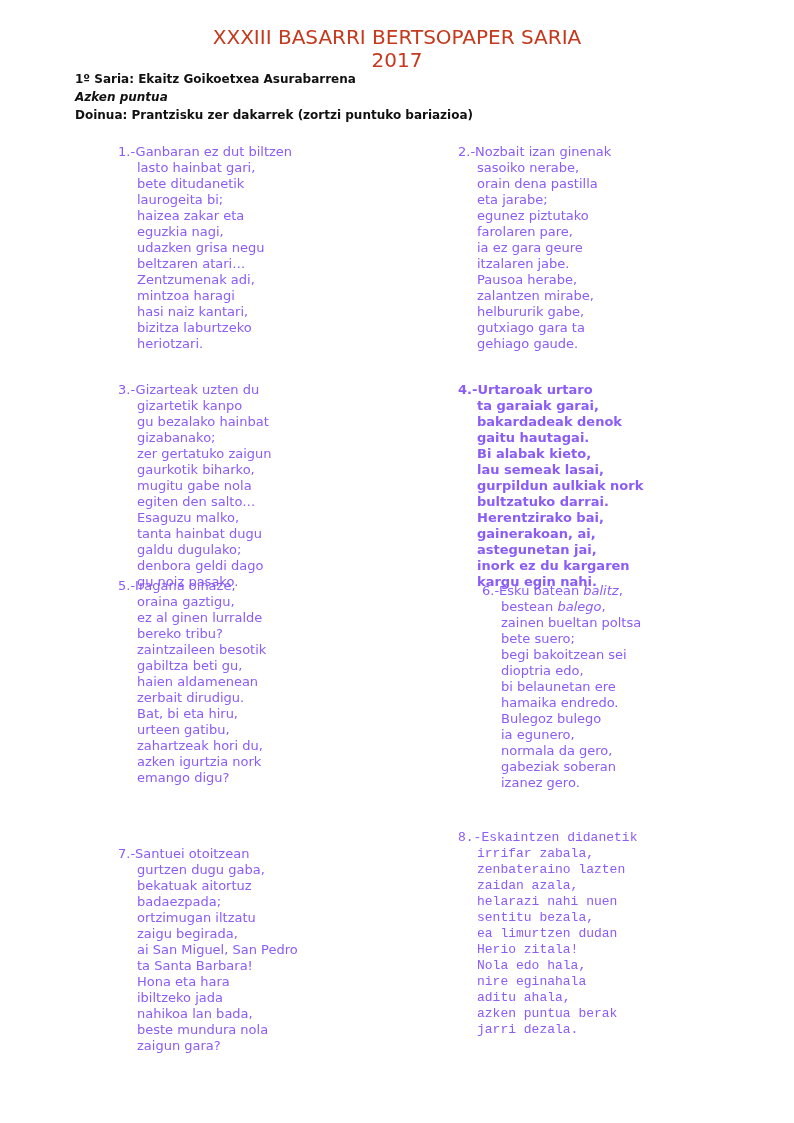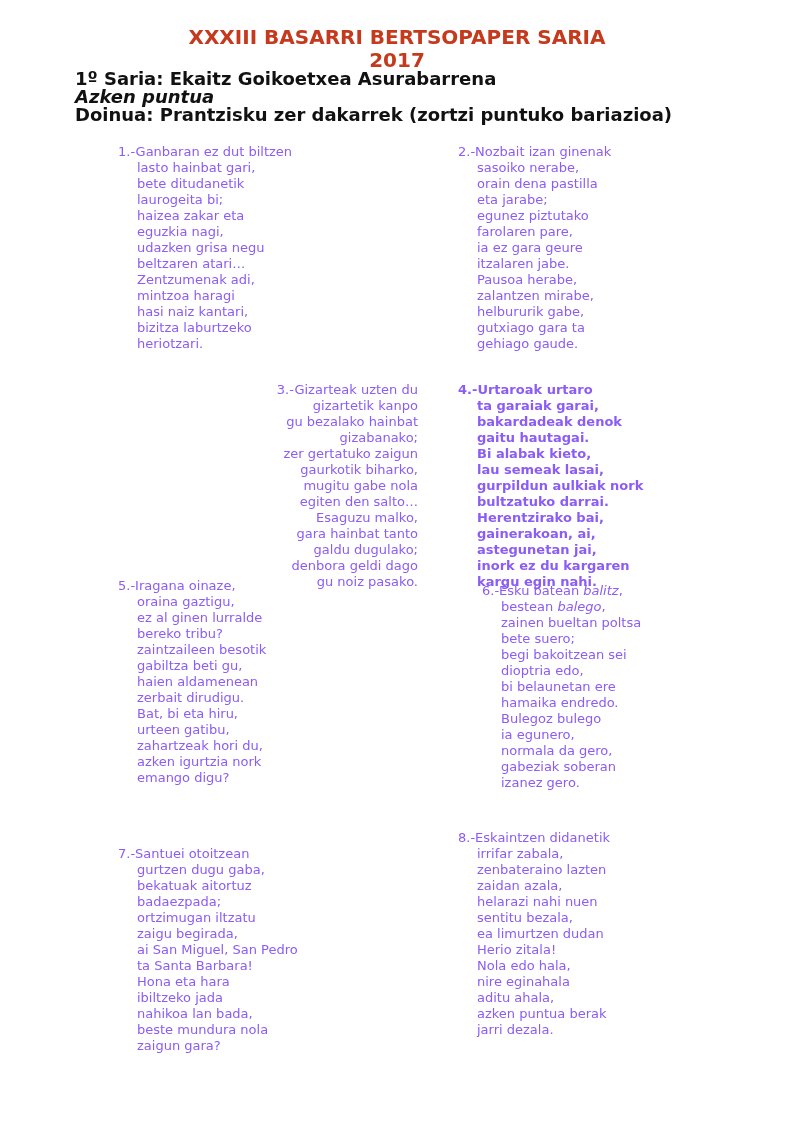--- a/index.html
+++ b/index.html
@@ -9,30 +9,30 @@
     margin:0 auto;
     background:#ffffff;
     font-family:"DejaVu Sans","Liberation Sans",sans-serif;
     color:#111111;
     overflow:hidden;
   }
   .title-block{
     position:absolute;
     top:26px;left:0;width:794px;
     text-align:center;
-    font-weight:bold;
+    font-weight:normal;
     font-size:20px;
     line-height:23px;
     color:#c5391d;
   }
   .header-block{
     position:absolute;
     top:70px;left:75px;
     font-weight:bold;
-    font-size:18px;
+    font-size:12px;
     line-height:18px;
     color:#111111;
   }
   .header-block .italic{font-style:italic;}
   .stanza{
     position:absolute;
     width:300px;
     font-size:13px;
     line-height:16px;
     color:#8b5cf6;
@@ -83,31 +83,31 @@
         <div class="line">egunez piztutako</div>
         <div class="line">farolaren pare,</div>
         <div class="line">ia ez gara geure</div>
         <div class="line">itzalaren jabe.</div>
         <div class="line">Pausoa herabe,</div>
         <div class="line">zalantzen mirabe,</div>
         <div class="line">helbururik gabe,</div>
         <div class="line">gutxiago gara ta</div>
         <div class="line">gehiago gaude.</div>
       </div>
-      <div class="stanza col-left" style="top: 382px; text-align: right;">
+      <div class="stanza col-left" style="top: 382px;">
         <div class="line first"><span class="num">3.-</span><span>Gizarteak uzten du</span></div>
         <div class="line">gizartetik kanpo</div>
         <div class="line">gu bezalako hainbat</div>
         <div class="line">gizabanako;</div>
         <div class="line">zer gertatuko zaigun</div>
         <div class="line">gaurkotik biharko,</div>
         <div class="line">mugitu gabe nola</div>
         <div class="line">egiten den salto…</div>
         <div class="line">Esaguzu malko,</div>
-        <div class="line">gara hainbat tanto</div>
+        <div class="line">tanta hainbat dugu</div>
         <div class="line">galdu dugulako;</div>
         <div class="line">denbora geldi dago</div>
         <div class="line">gu noiz pasako.</div>
       </div>
       <div class="stanza col-right" style="top: 382px; font-weight: bold;">
         <div class="line first"><span class="num">4.-</span><span>Urtaroak urtaro</span></div>
         <div class="line">ta garaiak garai,</div>
         <div class="line">bakardadeak denok</div>
         <div class="line">gaitu hautagai.</div>
         <div class="line">Bi alabak kieto,</div>
@@ -158,21 +158,21 @@
         <div class="line">ortzimugan iltzatu</div>
         <div class="line">zaigu begirada,</div>
         <div class="line">ai San Miguel, San Pedro</div>
         <div class="line">ta Santa Barbara!</div>
         <div class="line">Hona eta hara</div>
         <div class="line">ibiltzeko jada</div>
         <div class="line">nahikoa lan bada,</div>
         <div class="line">beste mundura nola</div>
         <div class="line">zaigun gara?</div>
       </div>
-      <div class="stanza col-right" style="top: 830px;">
+      <div class="stanza col-right" style="top: 830px; font-family: Liberation Mono, monospace;">
         <div class="line first"><span class="num">8.-</span><span>Eskaintzen didanetik</span></div>
         <div class="line">irrifar zabala,</div>
         <div class="line">zenbateraino lazten</div>
         <div class="line">zaidan azala,</div>
         <div class="line">helarazi nahi nuen</div>
         <div class="line">sentitu bezala,</div>
         <div class="line">ea limurtzen dudan</div>
         <div class="line">Herio zitala!</div>
         <div class="line">Nola edo hala,</div>
         <div class="line">nire eginahala</div>

